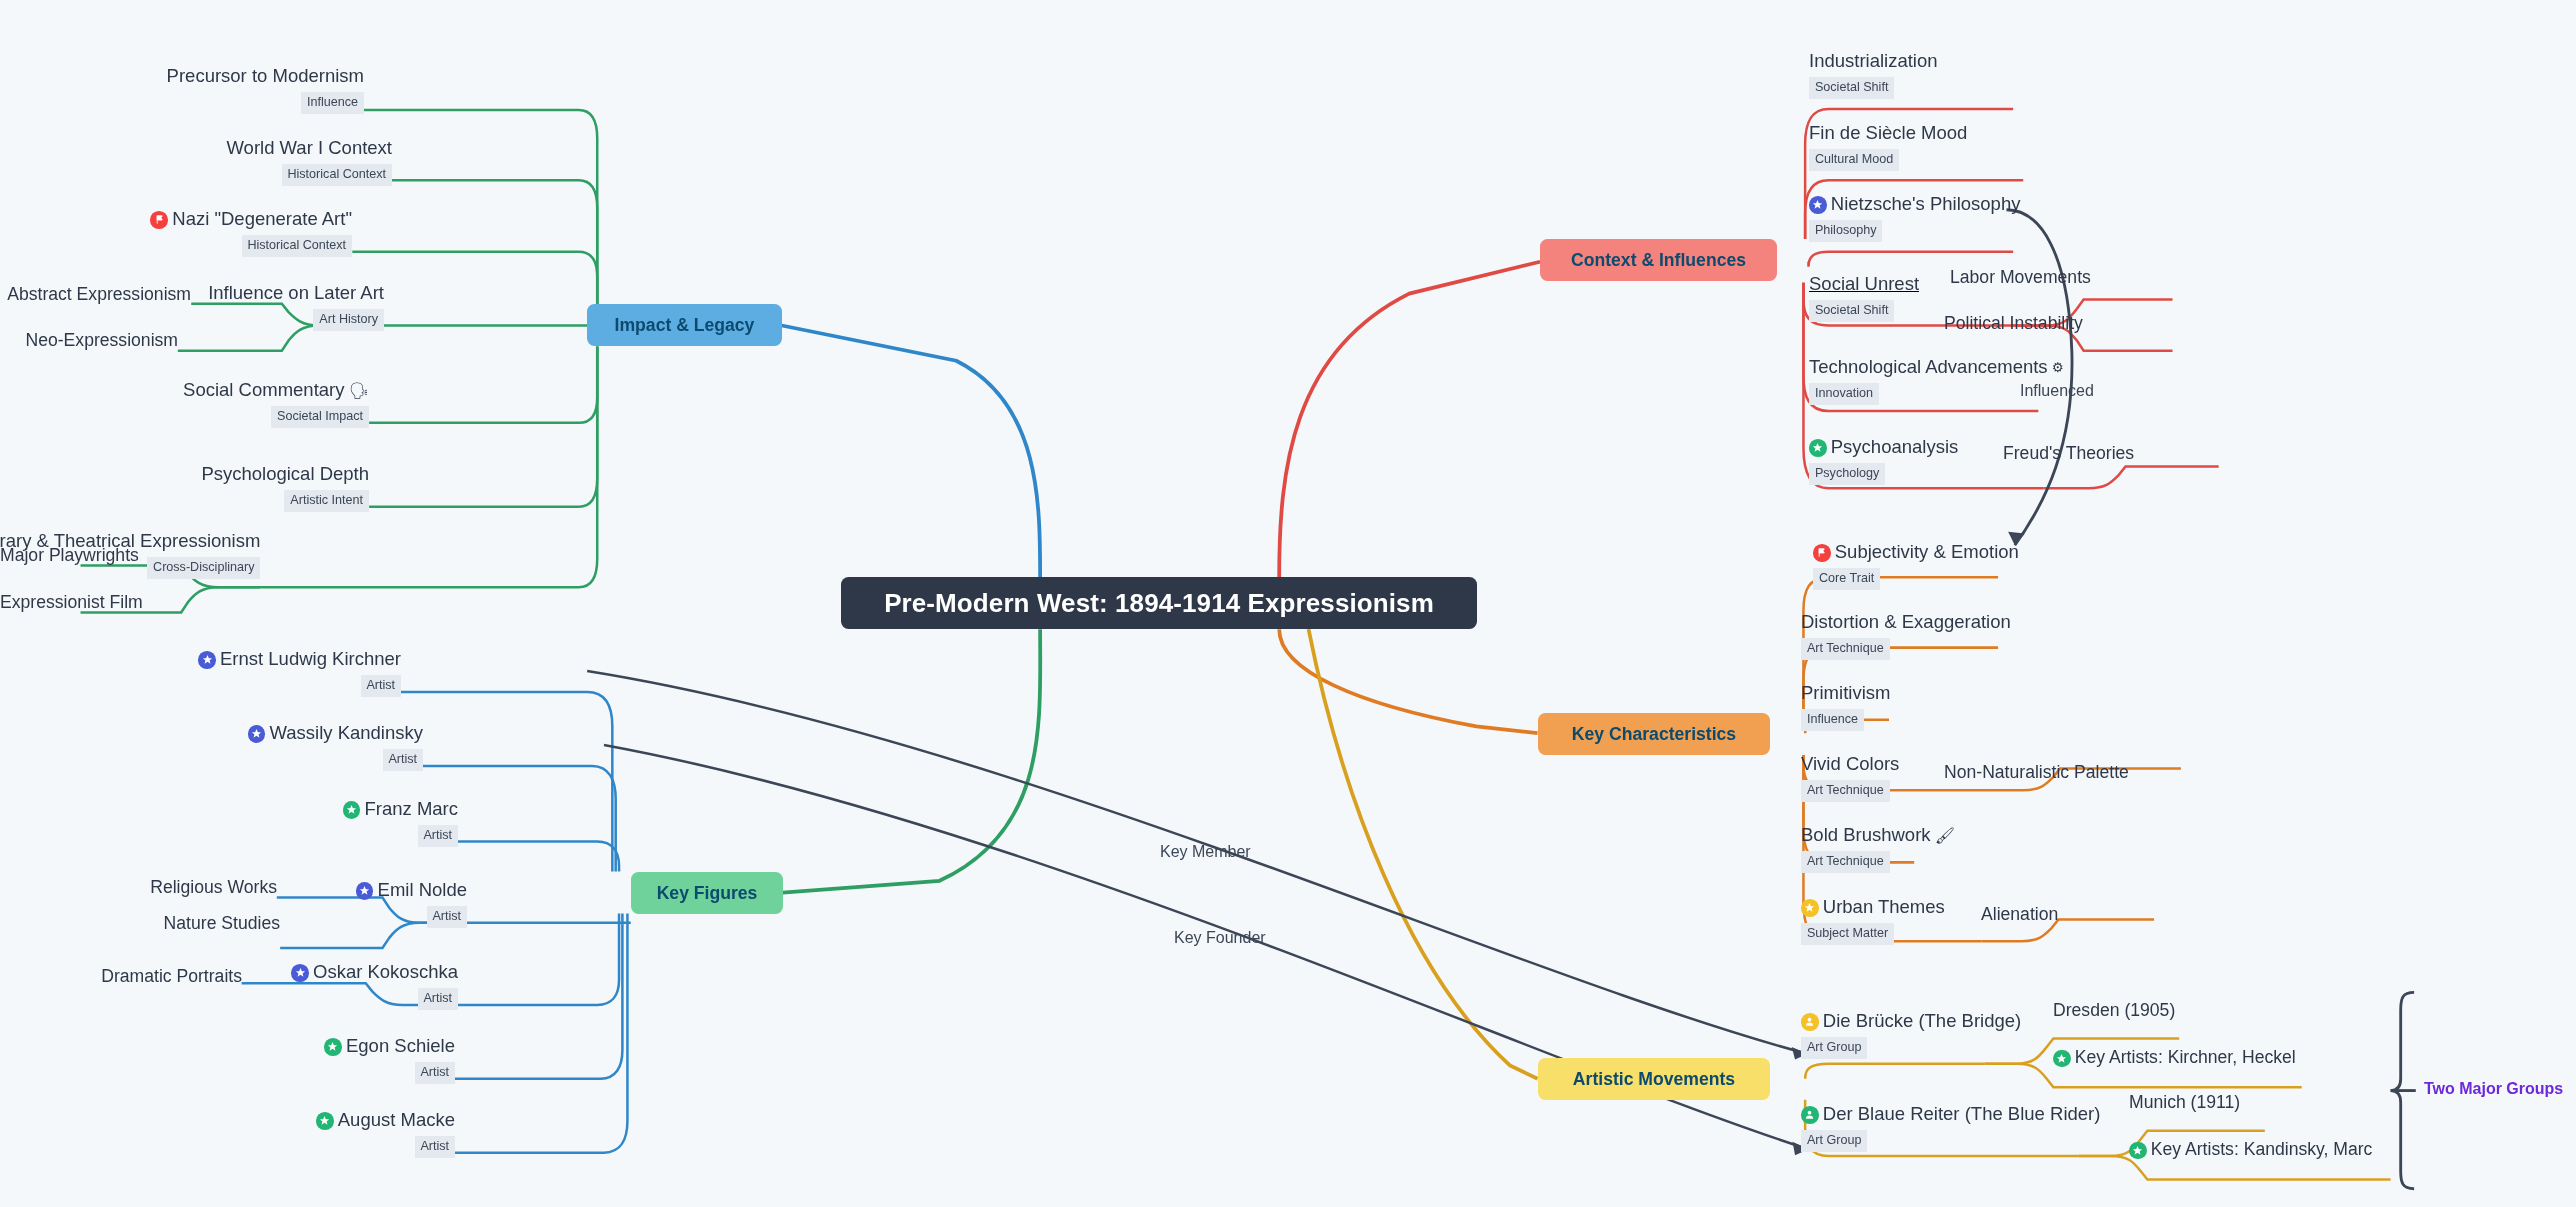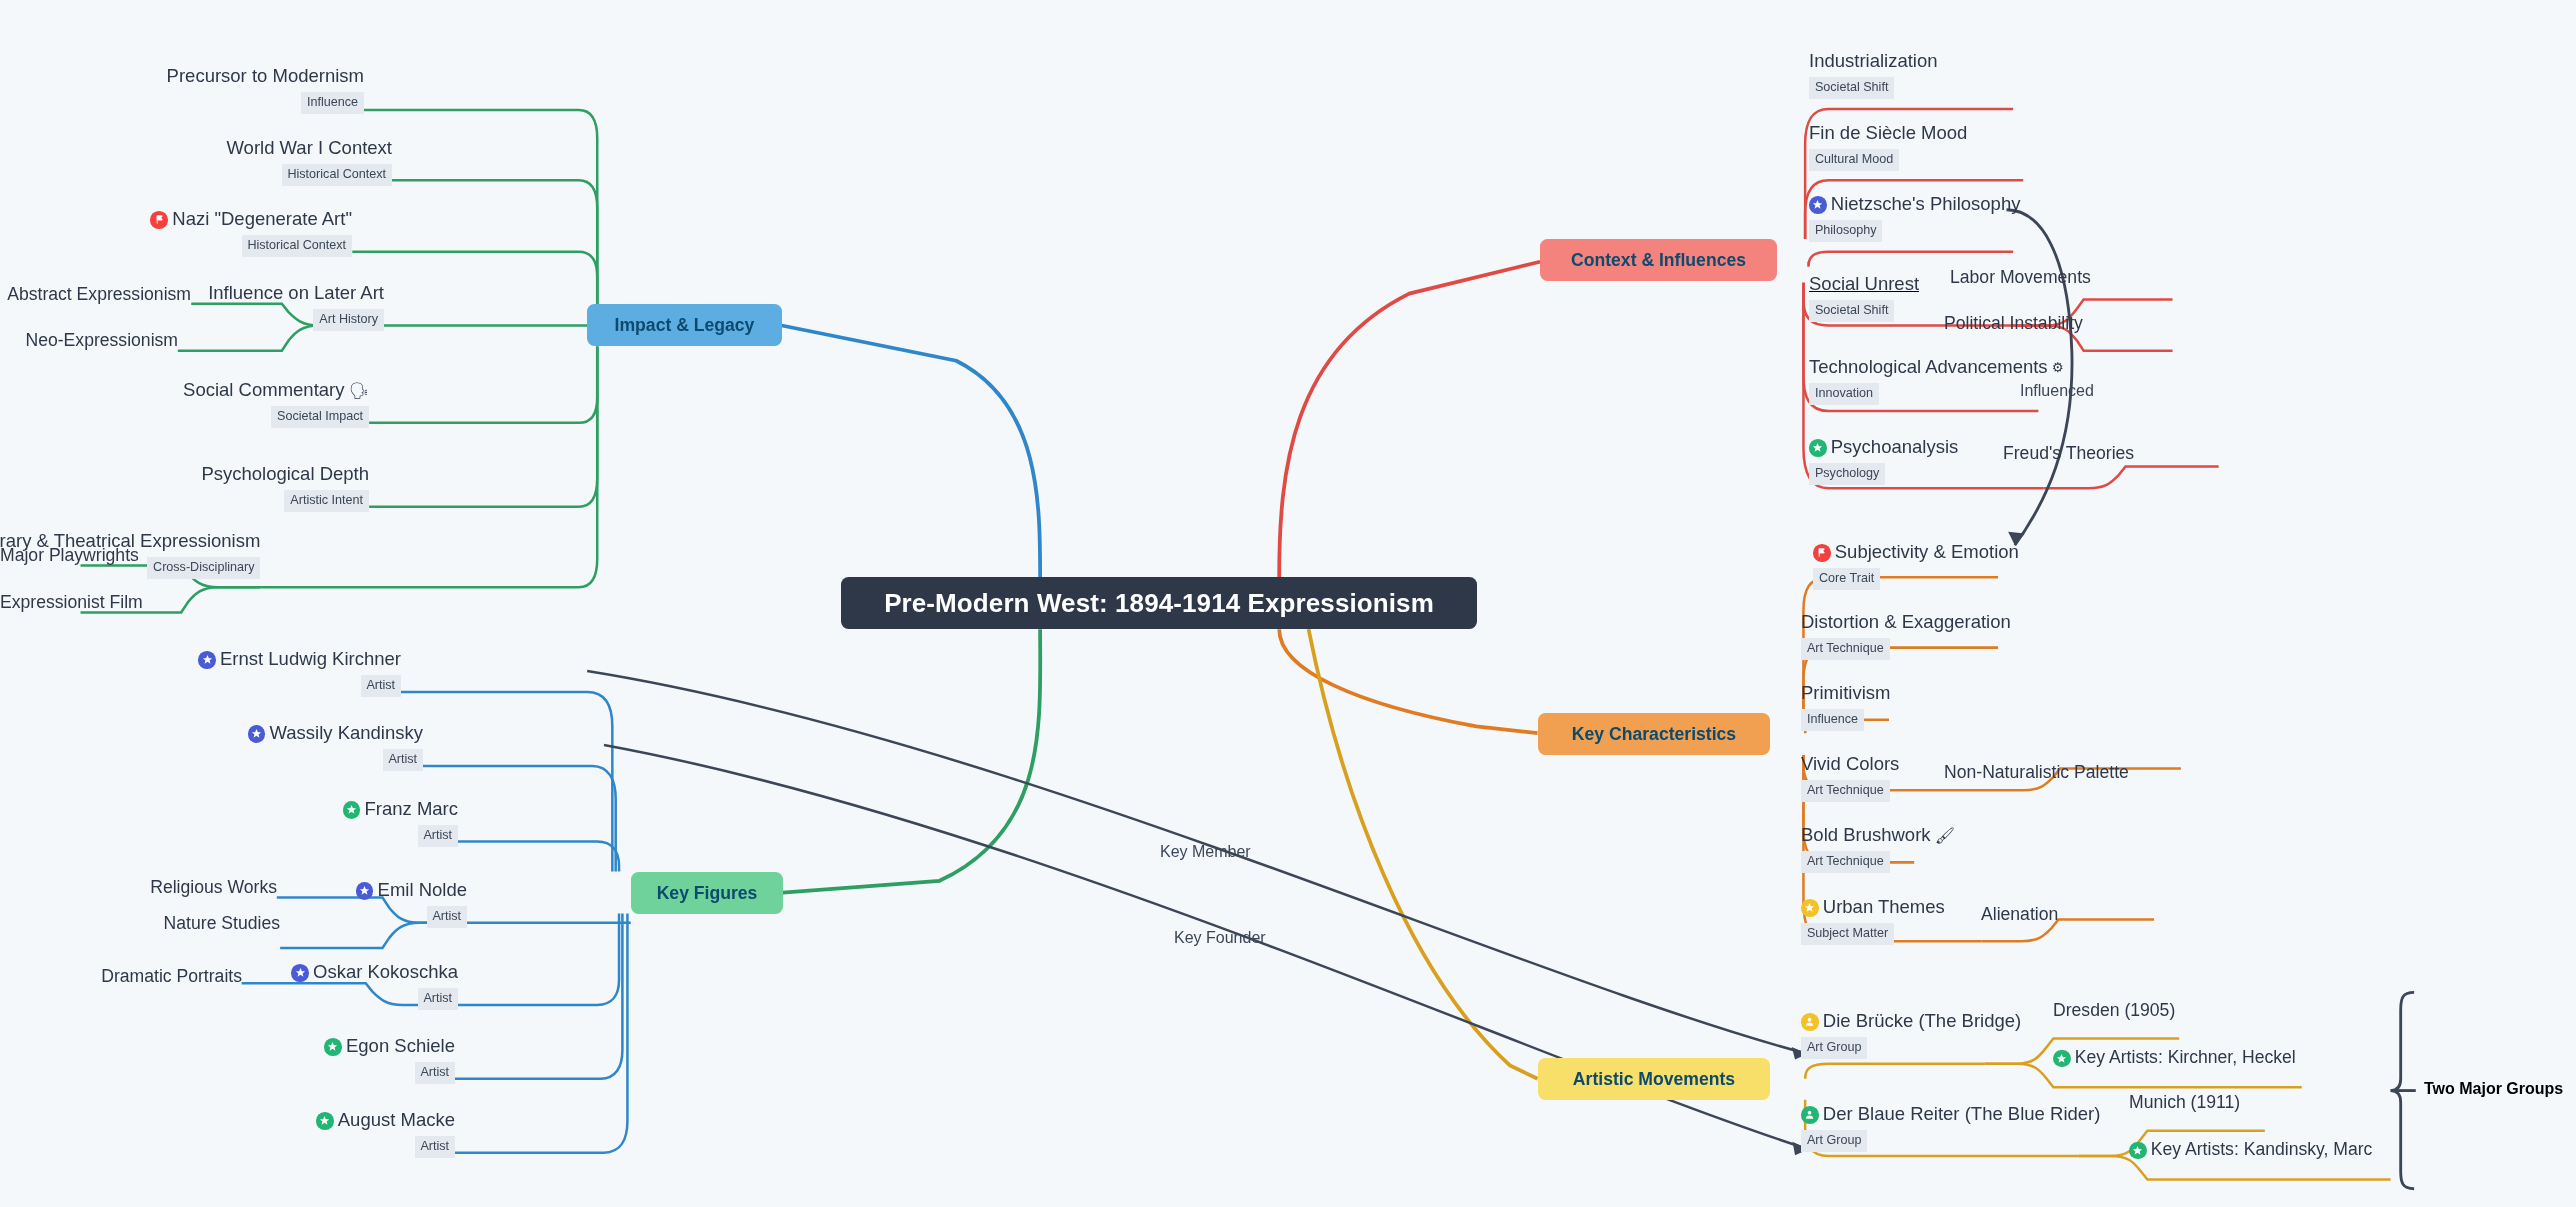--- a/index.html
+++ b/index.html
@@ -68,21 +68,21 @@
   .emoji { font-size: 16px; line-height: 1; position: relative; top: 0.8px; }
 
   
   .rel-label {
     position: absolute; z-index: 32;
     font-size: 16px; color: #3c4656; white-space: nowrap;
   }
   
   .bracket-label {
     position: absolute; z-index: 32;
-    font-size: 16px; font-weight: bold; color: #000000; white-space: nowrap;
+    font-size: 16px; font-weight: bold; color: #6d28d9; white-space: nowrap;
   }
 </style>
 </head>
 <body>
 
 <div id="stage">
 
   <svg id="wires" viewBox="0 0 3071 1440" preserveAspectRatio="none">
 
     <path d="M1240,688 C1240,600 1240,480 1140,430 L932,388" stroke="#2f86c8" stroke-width="4.5" fill="none"></path>

